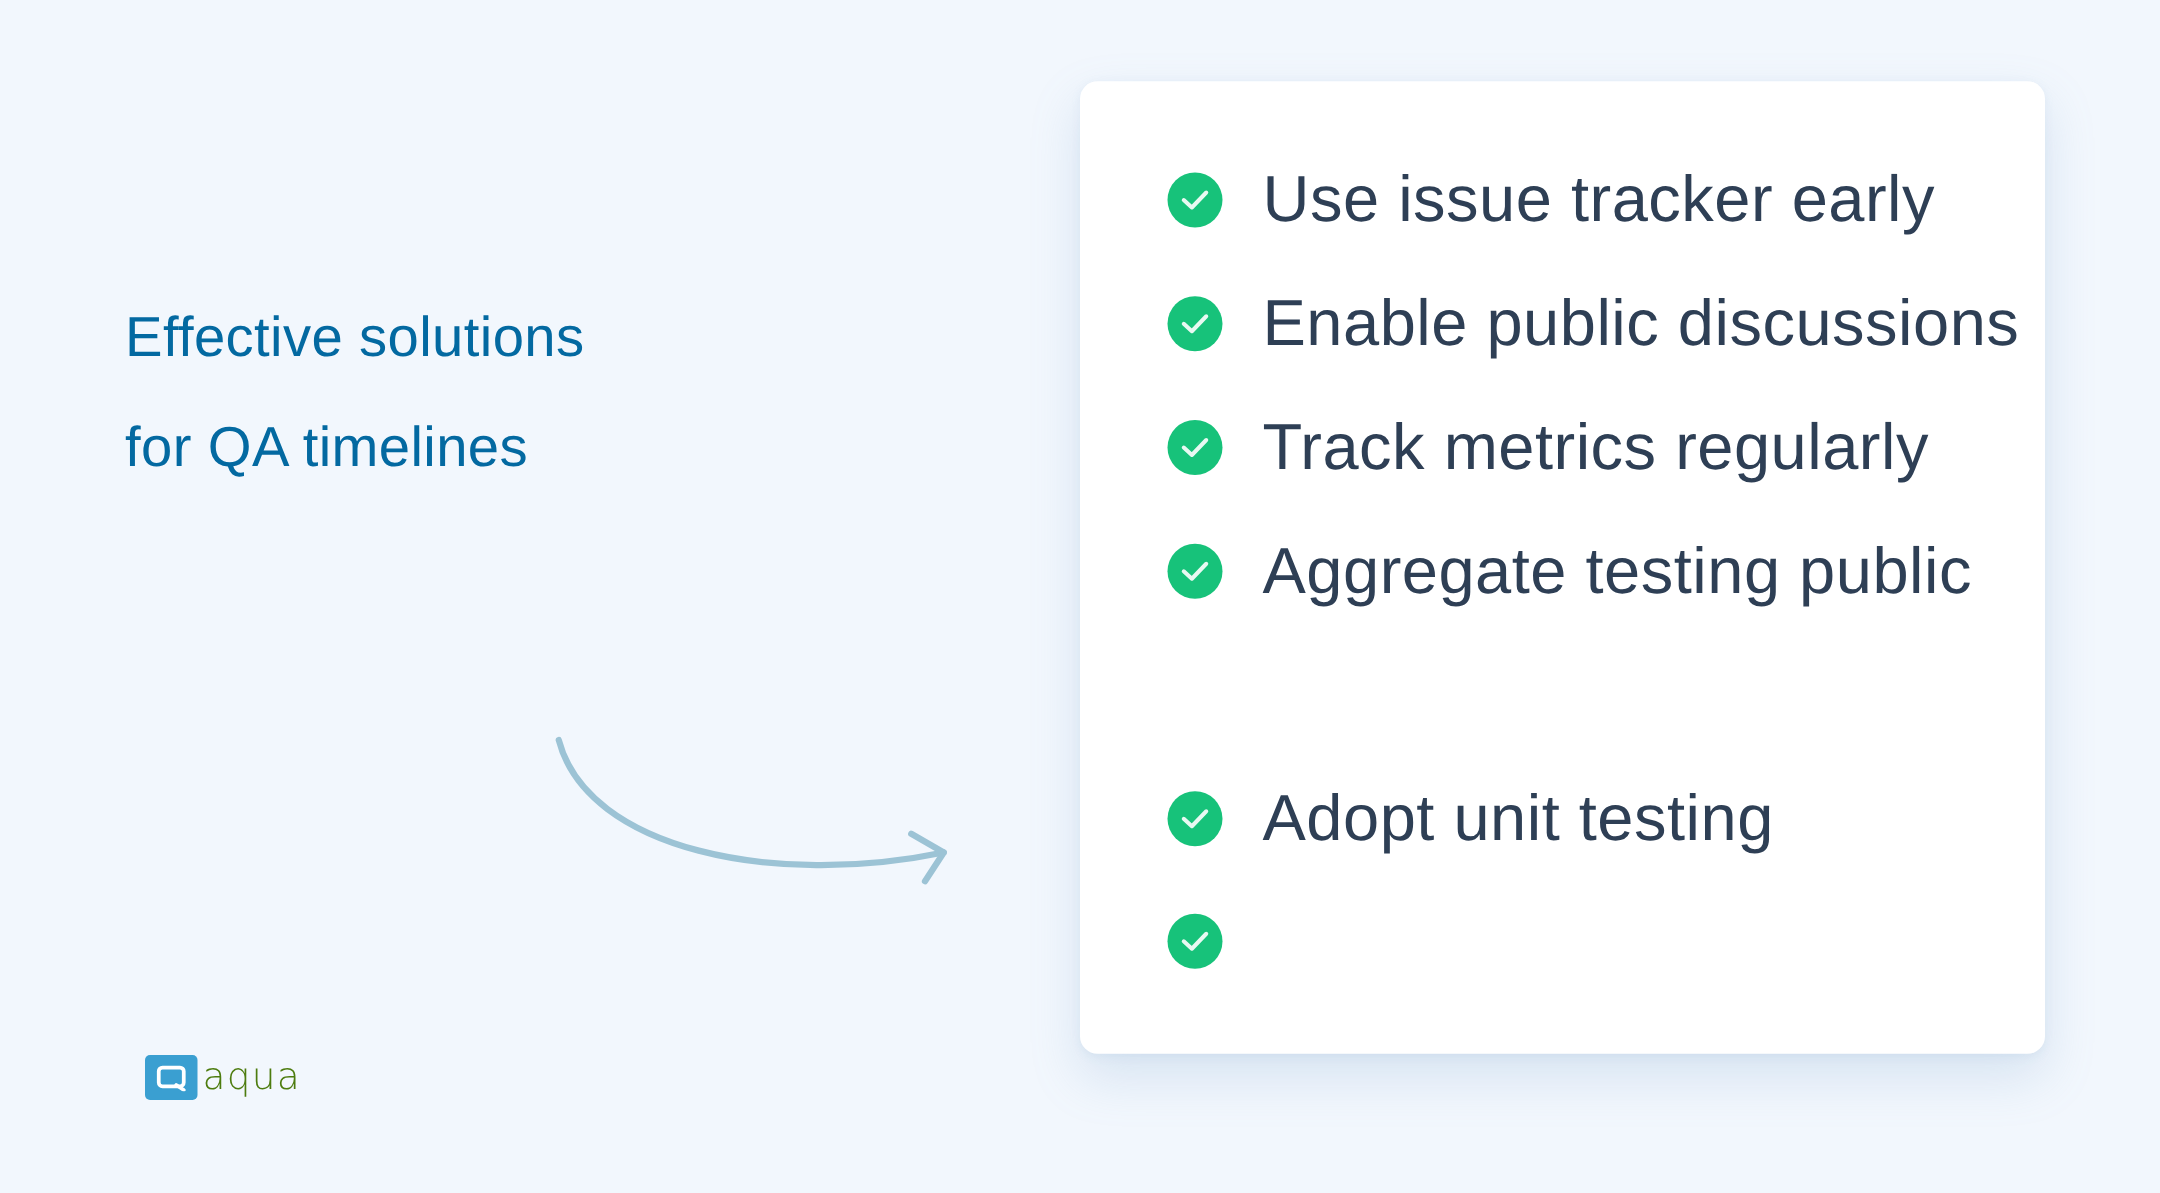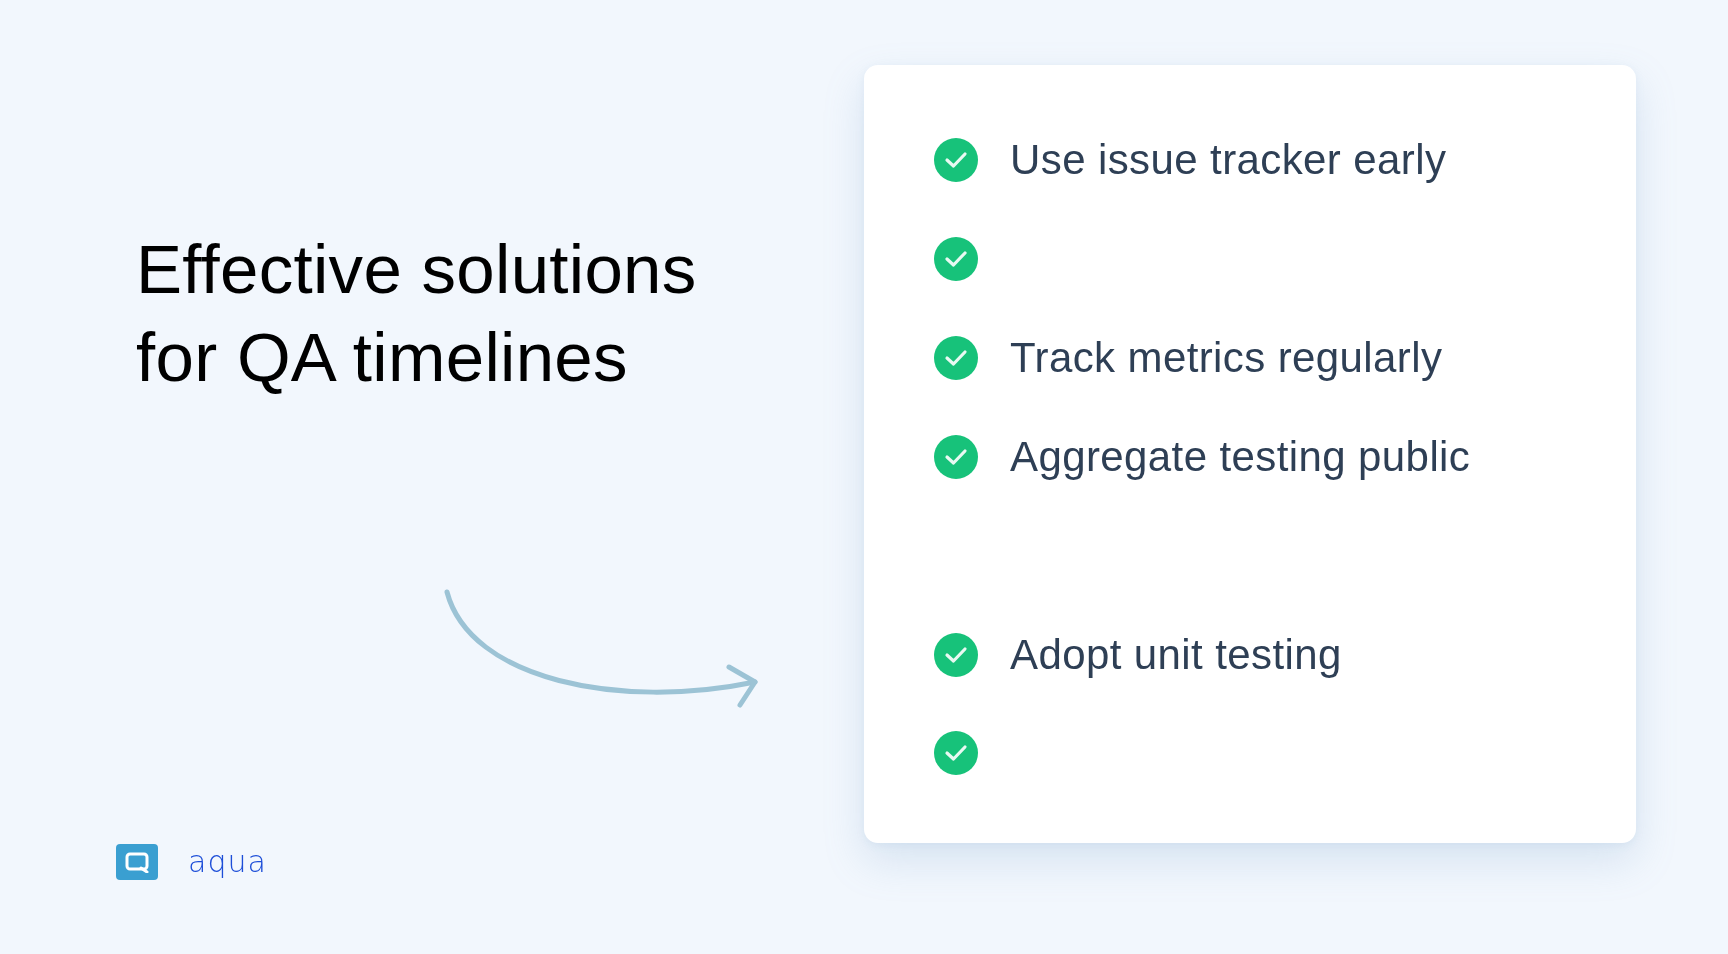--- a/index.html
+++ b/index.html
@@ -3,48 +3,48 @@
 <meta charset="utf-8">
 <style>
   html, body { margin:0; padding:0; }
   body {
     width:1728px; height:954px; overflow:hidden; position:relative;
     background:#f2f7fd;
     font-family:"Liberation Sans", "DejaVu Sans", sans-serif;
   }
   .title {
     position:absolute; left:100px; top:226px;
-    font-size:69px; line-height:88px; color:#000000;
-    letter-spacing:0.3px; font-weight:400;margin-left:36px;
+    font-size:45px; line-height:88px; color:#0369a1;
+    letter-spacing:0.3px; font-weight:400;
   }
   .title div { white-space:nowrap; }
   .arrow { position:absolute; left:0; top:0; }
   .card {
     position:absolute; left:864px; top:65px; width:772px; height:778px;
     background:#ffffff; border-radius:14px;
     box-shadow: 0 18px 40px rgba(120,160,200,0.22), 0 2px 8px rgba(120,160,200,0.10);
   }
   .item {
     position:absolute; left:70px; height:48px; display:flex; align-items:center;
   }
   .check {
     width:44px; height:44px; border-radius:50%; background:#17c27a;
     display:flex; align-items:center; justify-content:center; flex:none;
   }
   .item-label {
-    margin-left:32px; font-size:42px; color:#2e3f55; white-space:nowrap;
+    margin-left:32px; font-size:52px; color:#2e3f55; white-space:nowrap;
     letter-spacing:0.4px;
   }
   .logo { position:absolute; left:116px; top:844px; display:flex; align-items:center; }
   .logo-mark {
     width:42px; height:36px; background:#3a9fd1; border-radius:4px;
     display:flex; align-items:center; justify-content:center;
   }
   .logo-text {
-    margin-left:30px; font-size:30px; color:#1d4ed8; letter-spacing:1px;
+    margin-left:4px; font-size:30px; color:#4d7c0f; letter-spacing:1px;
     font-family:"DejaVu Sans", sans-serif; font-weight:300; line-height:36px;
   }
 </style>
 </head>
 <body>
 
 <div class="title">
   <div>Effective solutions</div>
   <div>for QA timelines</div>
 </div>
@@ -62,20 +62,21 @@
         </svg>
     </span>
     <span class="item-label">Use issue tracker early</span>
   </div>
   <div class="item" style="top:170px">
     <span class="check">
       <svg width="24" height="18" viewBox="0 0 24 18">
           <path d="M3 9 L9.5 15 L21 3" fill="none" stroke="#ffffff" stroke-opacity="0.9" stroke-width="3.2" stroke-linecap="round" stroke-linejoin="round"></path>
         </svg>
     </span>
+    <span class="item-label">Enable public discussions</span>
   </div>
   <div class="item" style="top:269px">
     <span class="check">
       <svg width="24" height="18" viewBox="0 0 24 18">
           <path d="M3 9 L9.5 15 L21 3" fill="none" stroke="#ffffff" stroke-opacity="0.9" stroke-width="3.2" stroke-linecap="round" stroke-linejoin="round"></path>
         </svg>
     </span>
     <span class="item-label">Track metrics regularly</span>
   </div>
   <div class="item" style="top:368px">

